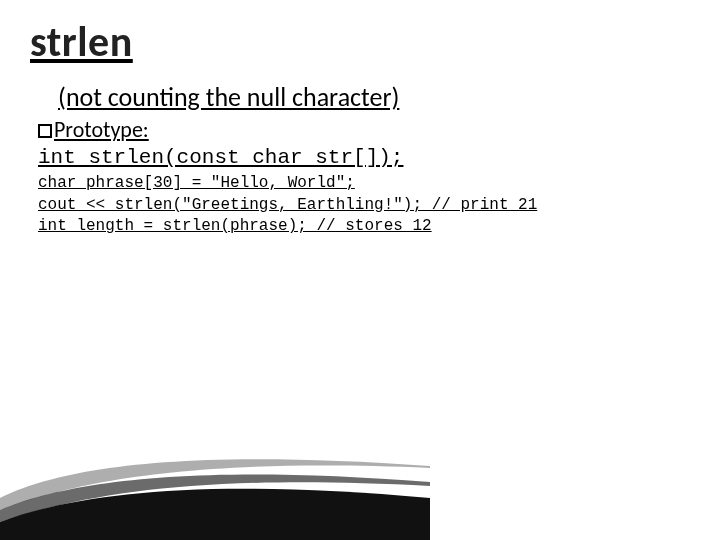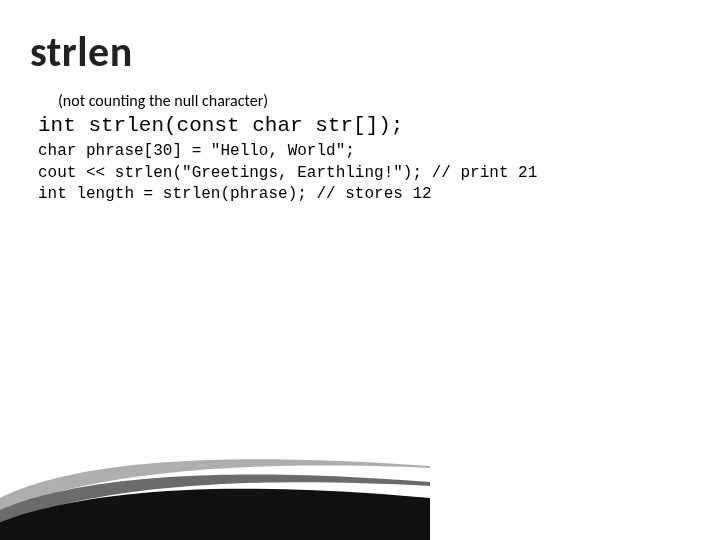--- a/index.html
+++ b/index.html
@@ -4,21 +4,22 @@
 <style>
   * { margin: 0; padding: 0; box-sizing: border-box; }
   html, body { width: 720px; height: 540px; overflow: hidden; }
   body {
     background: #ffffff;
     font-family: "Segoe UI", "Candara", "Calibri", Arial, sans-serif;
     color: #000;
     position: relative;
   }
   .slide {
-    padding: 26px 30px 0 30px;
+    padding: 16px 30px 0 30px;
+    text-decoration: underline;
   }
   .title {
     font-size: 42px;
     font-weight: 700;
     letter-spacing: 0.5px;
     color: #222;
     margin-bottom: 14px;
   }
   .content {
     margin-left: 8px;
@@ -30,21 +31,21 @@
   }
   .bullet-marker {
     display: inline-block;
     width: 14px;
     height: 14px;
     border: 2px solid #000;
     vertical-align: -1px;
     margin-right: 2px;
   }
   .cont-line {
-    font-size: 16px;
+    font-size: 26px;
     line-height: 1.25;
     margin-left: 20px;
     margin-bottom: 2px;
   }
   .code-line {
     font-family: "Courier New", Courier, monospace;
     font-size: 21px;
     line-height: 1.25;
     margin-bottom: 2px;
   }
@@ -66,20 +67,23 @@
 </head>
 <body>
 
 <div class="slide">
   <h1 class="title">strlen</h1>
 
   <div class="content">
 
     <div class="cont-line">(not counting the null character)</div>
 
+    <div class="bullet-line">
+      <span class="bullet-marker"></span><span>Prototype:</span>
+    </div>
     <div class="code-line">int strlen(const char str[]);</div>
 
     <div class="sample-code">char phrase[30] = "Hello, World";
 cout &lt;&lt; strlen("Greetings, Earthling!"); // print 21
 int length = strlen(phrase); // stores 12</div>
 
   </div>
 </div>
 
 <svg class="swoosh" viewBox="0 0 430 110" preserveAspectRatio="none">

